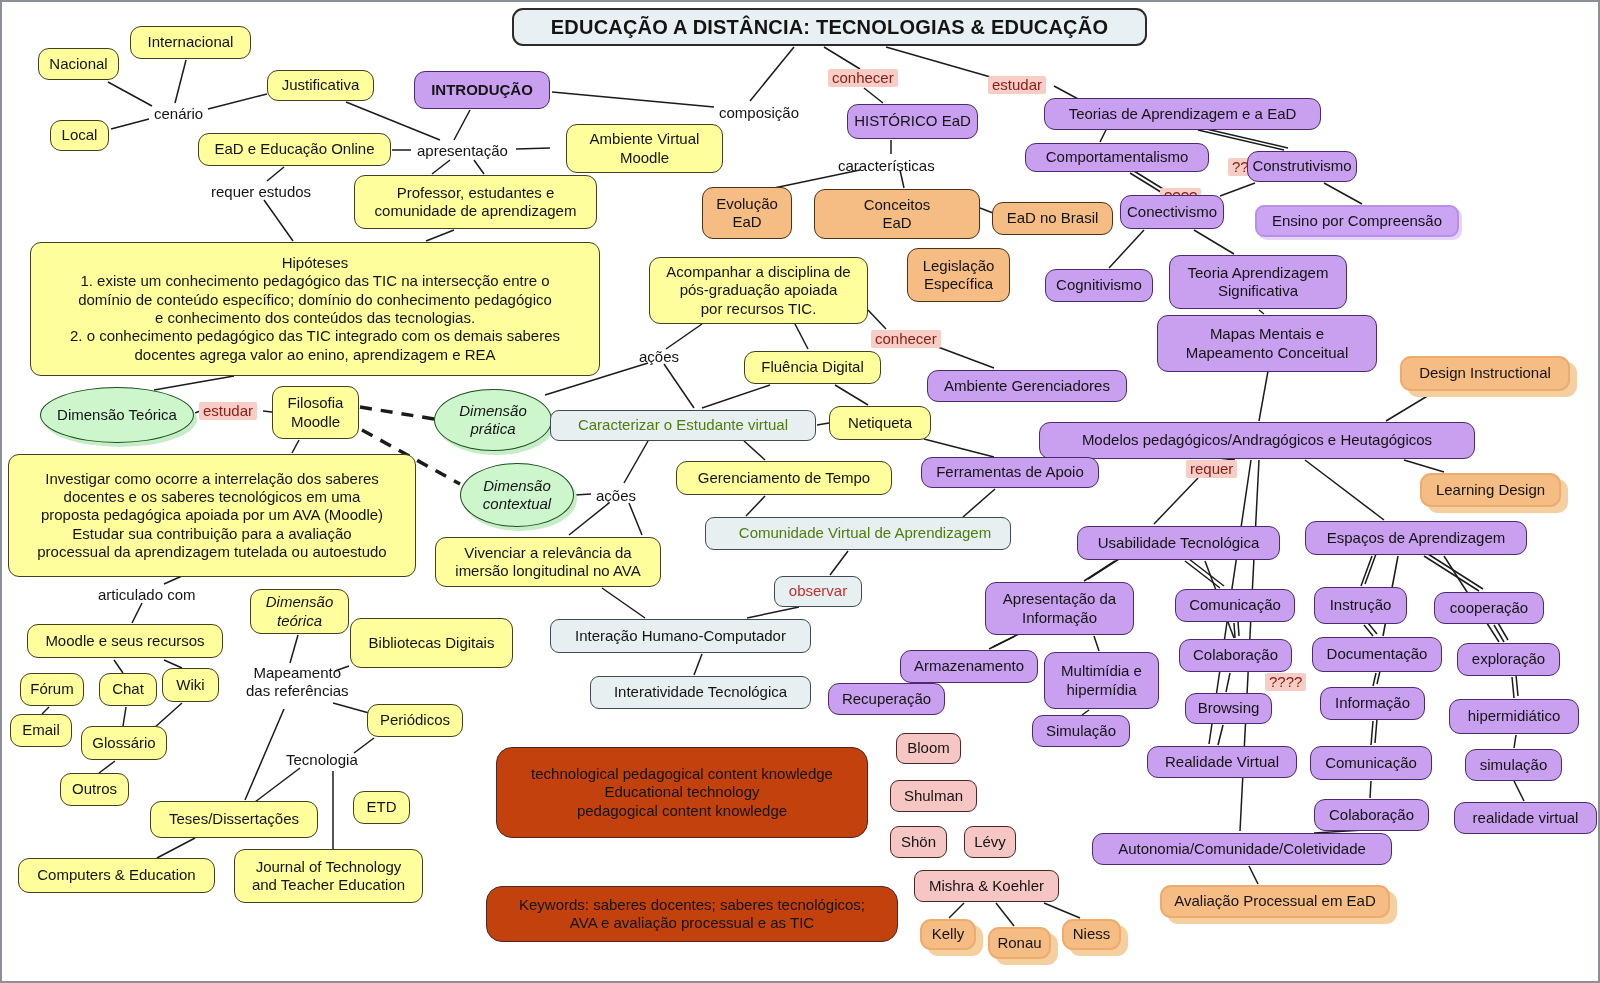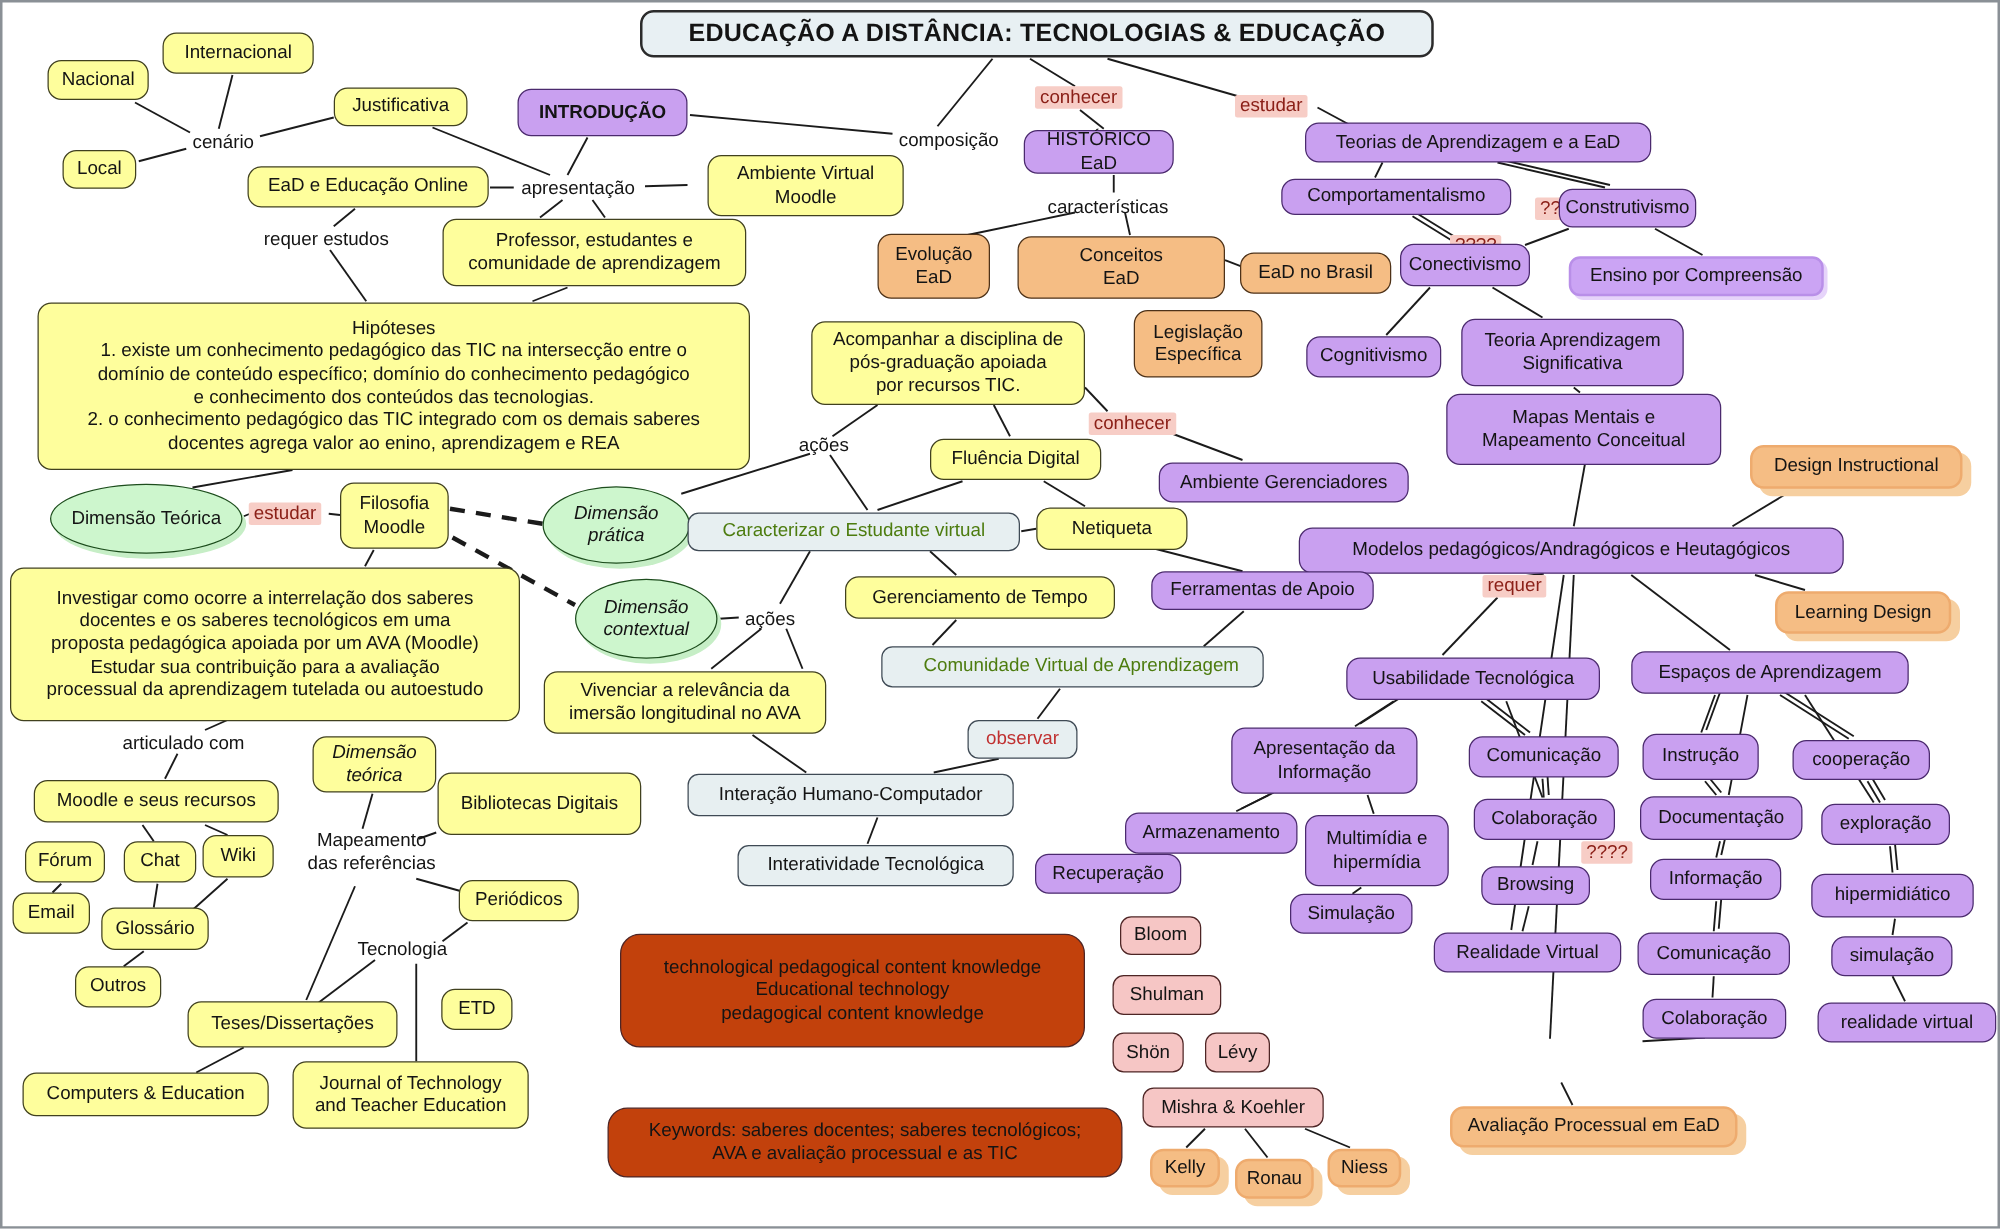--- a/index.html
+++ b/index.html
@@ -217,28 +217,28 @@
     <div class="node yellow" style="left: 148px; top: 799px; width: 168px; height: 37px;">Teses/Dissertações</div>
     <div class="node yellow" style="left: 16px; top: 856px; width: 197px; height: 35px;">Computers &amp; Education</div>
     <div class="node yellow" style="left: 232px; top: 847px; width: 189px; height: 54px;">Journal of Technology
 and Teacher Education</div>
     <div class="node yellow" style="left: 647px; top: 255px; width: 219px; height: 67px;">Acompanhar a disciplina de
 pós-graduação apoiada
 por recursos TIC.</div>
     <div class="node plain" style="left: 631px; top: 344px;">ações</div>
     <div class="node yellow" style="left: 742px; top: 349px; width: 137px; height: 33px;">Fluência Digital</div>
     <div class="node chip" style="left: 869px; top: 328px;">conhecer</div>
-    <div class="node yellow" style="left: 827px; top: 404px; width: 121px; height: 34px;">Netiqueta</div>
+    <div class="node yellow" style="left: 827px; top: 404px; width: 102px; height: 34px;">Netiqueta</div>
     <div class="node blue link" style="left: 548px; top: 408px; width: 266px; height: 31px;">Caracterizar o Estudante virtual</div>
     <div class="node yellow" style="left: 674px; top: 459px; width: 216px; height: 34px;">Gerenciamento de Tempo</div>
     <div class="node blue link" style="left: 703px; top: 515px; width: 306px; height: 33px; padding-left: 20px;">Comunidade Virtual de Aprendizagem</div>
     <div class="node blue red" style="left: 772px; top: 574px; width: 88px; height: 31px;">observar</div>
     <div class="node blue" style="left: 548px; top: 617px; width: 261px; height: 34px;">Interação Humano-Computador</div>
     <div class="node blue" style="left: 588px; top: 674px; width: 221px; height: 33px;">Interatividade Tecnológica</div>
-    <div class="node purple" style="left: 817px; top: 102px; width: 120px; height: 35px;">HISTÓRICO EaD</div>
+    <div class="node purple" style="left: 845px; top: 102px; width: 131px; height: 35px;">HISTÓRICO EaD</div>
     <div class="node chip" style="left: 826px; top: 67px;">conhecer</div>
     <div class="node chip" style="left: 986px; top: 74px;">estudar</div>
     <div class="node plain" style="left: 830px; top: 153px;">características</div>
     <div class="node orange" style="left: 700px; top: 185px; width: 90px; height: 52px;">Evolução
 EaD</div>
     <div class="node orange" style="left: 812px; top: 187px; width: 166px; height: 50px;">Conceitos
 EaD</div>
     <div class="node orange" style="left: 990px; top: 200px; width: 121px; height: 33px;">EaD no Brasil</div>
     <div class="node orange" style="left: 905px; top: 246px; width: 103px; height: 54px;">Legislação
 Específica</div>
@@ -277,20 +277,21 @@
     <div class="node chip" style="left: 1263px; top: 671px;">????</div>
     <div class="node purple" style="left: 1183px; top: 691px; width: 87px; height: 31px; text-align: right;">Browsing</div>
     <div class="node purple" style="left: 1318px; top: 685px; width: 105px; height: 33px;">Informação</div>
     <div class="node purple" style="left: 1447px; top: 697px; width: 130px; height: 35px;">hipermidiático</div>
     <div class="node purple" style="left: 1030px; top: 713px; width: 98px; height: 32px;">Simulação</div>
     <div class="node purple" style="left: 1145px; top: 744px; width: 150px; height: 32px;">Realidade Virtual</div>
     <div class="node purple" style="left: 1308px; top: 744px; width: 122px; height: 34px;">Comunicação</div>
     <div class="node purple" style="left: 1463px; top: 747px; width: 97px; height: 32px;">simulação</div>
     <div class="node purple" style="left: 1312px; top: 797px; width: 115px; height: 32px;">Colaboração</div>
     <div class="node purple" style="left: 1452px; top: 800px; width: 143px; height: 32px;">realidade virtual</div>
+    <div class="node purple" style="left: 1090px; top: 831px; width: 300px; height: 32px;">Autonomia/Comunidade/Coletividade</div>
     <div class="node orangesh" style="left: 1158px; top: 883px; width: 230px; height: 33px;">Avaliação Processual em EaD</div>
     <div class="node pinkbig" style="left: 494px; top: 745px; width: 372px; height: 91px;">technological pedagogical content knowledge
 Educational technology
 pedagogical content knowledge</div>
     <div class="node pinkbig" style="left: 484px; top: 884px; width: 412px; height: 56px;">Keywords: saberes docentes; saberes tecnológicos;
 AVA e avaliação processual e as TIC</div>
     <div class="node pink" style="left: 894px; top: 731px; width: 65px; height: 31px;">Bloom</div>
     <div class="node pink" style="left: 888px; top: 778px; width: 87px; height: 32px;">Shulman</div>
     <div class="node pink" style="left: 888px; top: 824px; width: 57px; height: 32px;">Shön</div>
     <div class="node pink" style="left: 962px; top: 824px; width: 52px; height: 32px;">Lévy</div>

